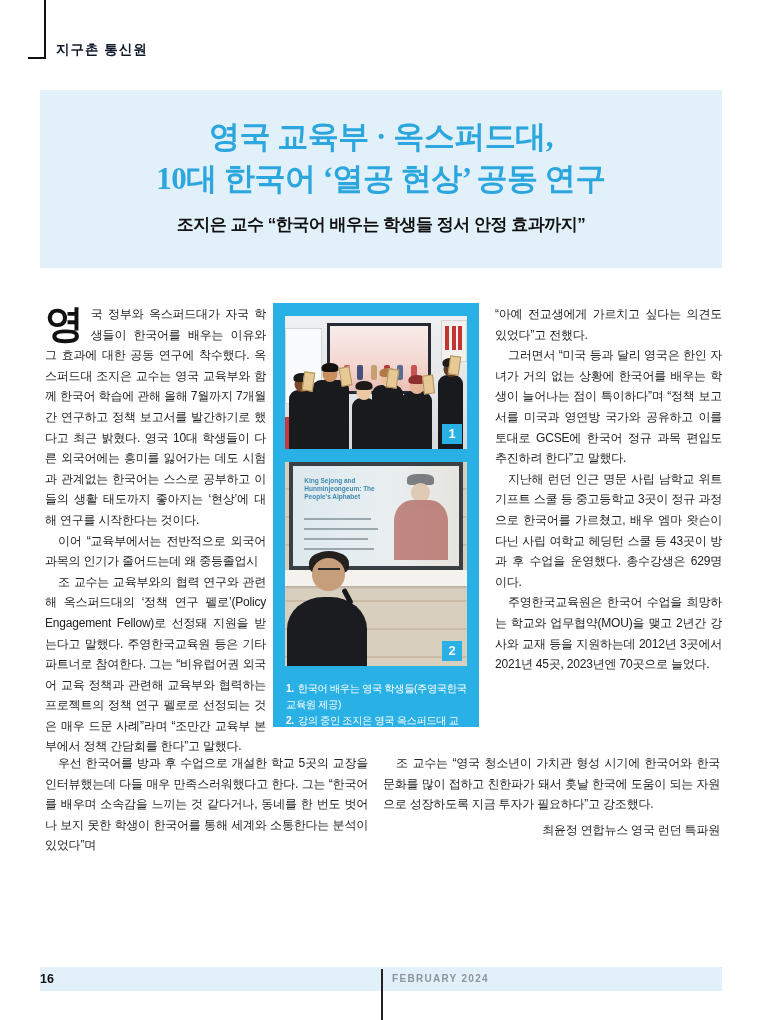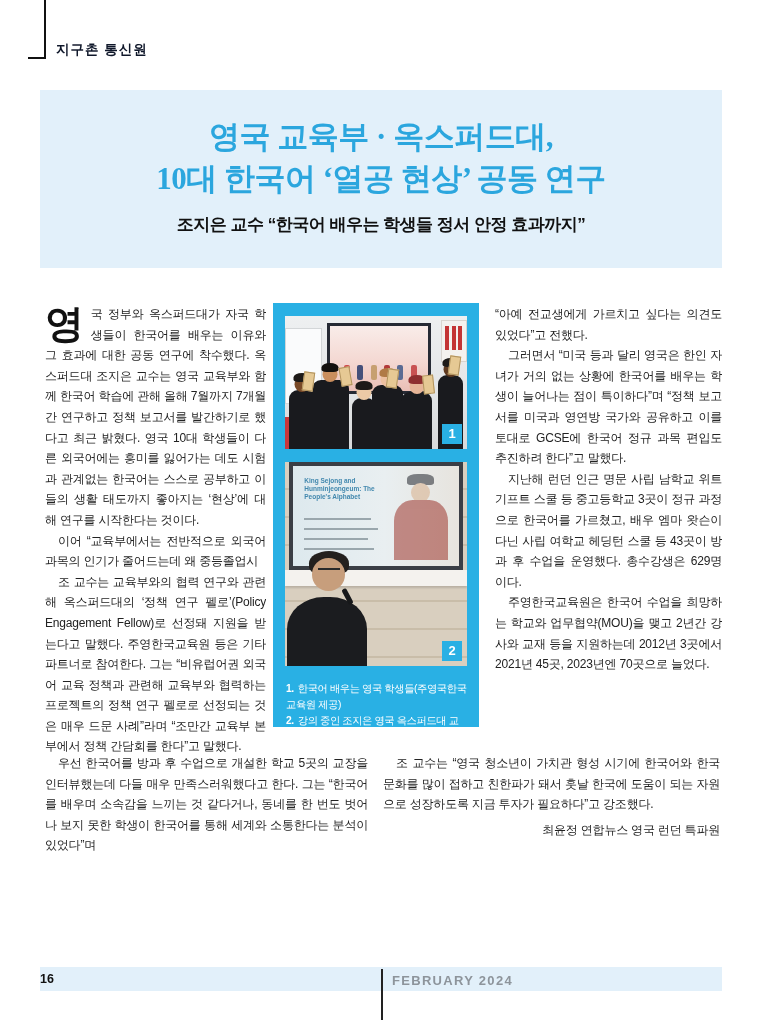--- a/index.html
+++ b/index.html
@@ -83,21 +83,21 @@
   .p2-ledge{position:absolute;left:0;top:53%;width:100%;height:8%;background:#f4f2ee;box-shadow:0 2px 2px rgba(0,0,0,.15);}
   .p2-woman-body{position:absolute;left:1%;bottom:0;width:44%;height:34%;background:#1b1c1f;border-radius:46% 46% 0 0;}
   .p2-woman-head{position:absolute;left:15%;top:47%;width:18%;height:16%;background:#c79e7c;border-radius:50%;}
   .p2-woman-hair{position:absolute;left:13%;top:43.5%;width:22%;height:12%;background:#23201e;border-radius:50% 50% 35% 35%;}
   .p2-glasses{position:absolute;left:18%;top:52%;width:12%;height:2px;background:#2a2a2a;}
   .p2-mic{position:absolute;left:33%;top:62%;width:5px;height:17px;background:#17181a;transform:rotate(-28deg);border-radius:2px;}
 
   
   .footer-band{position:absolute;left:40px;top:967px;width:682px;height:24px;background:#e2f0fa;}
   .footer-page{position:absolute;left:0;top:5px;width:336px;text-align:left;font-weight:700;font-size:12.5px;color:#111;}
-  .footer-issue{position:absolute;left:352px;top:6px;font-size:13px;color:#8d949b;letter-spacing:1.3px;font-weight:700;}
+  .footer-issue{position:absolute;left:352px;top:6px;font-size:10px;color:#8d949b;letter-spacing:1.3px;font-weight:700;}
   .footer-divider{position:absolute;left:381px;top:969px;width:2px;height:51px;background:#222;}
 </style>
 </head>
 <body>
 
 <div class="page">
 
   <div class="kicker-vline"></div>
   <div class="kicker-foot"></div>
   <div class="kicker">지구촌 통신원</div>

